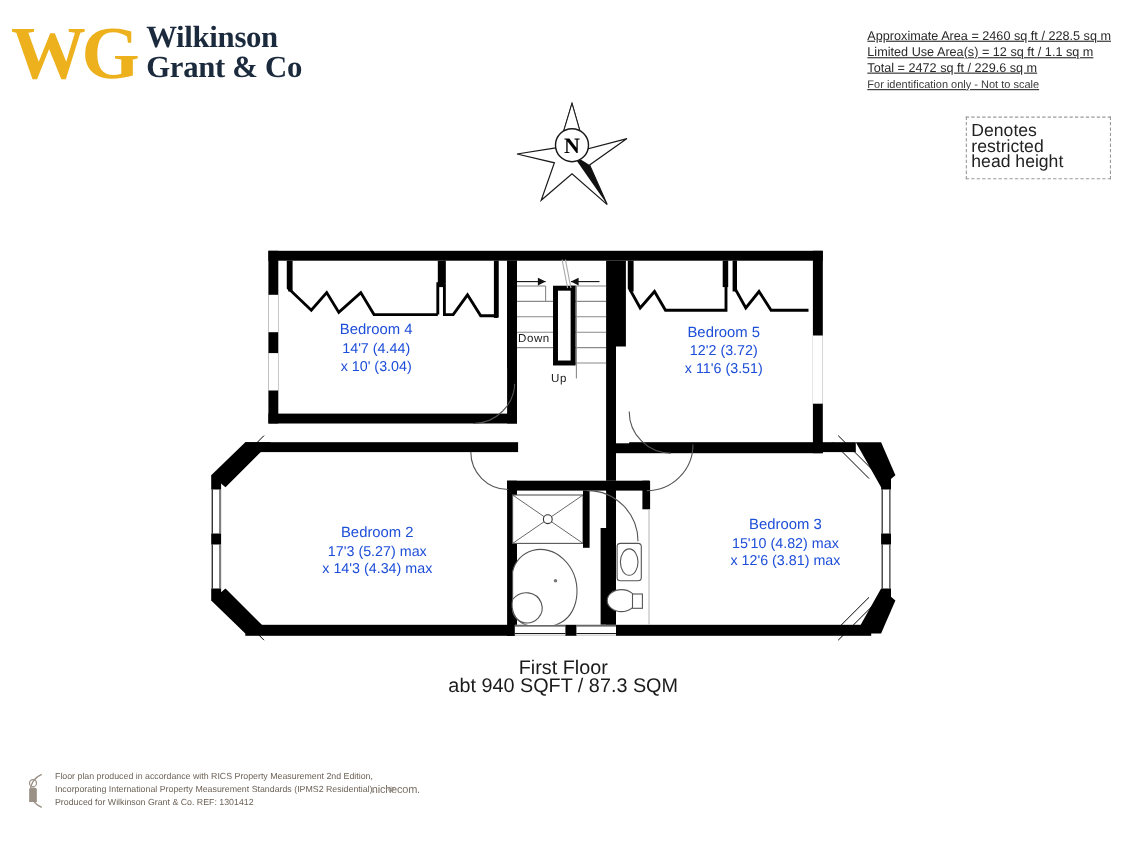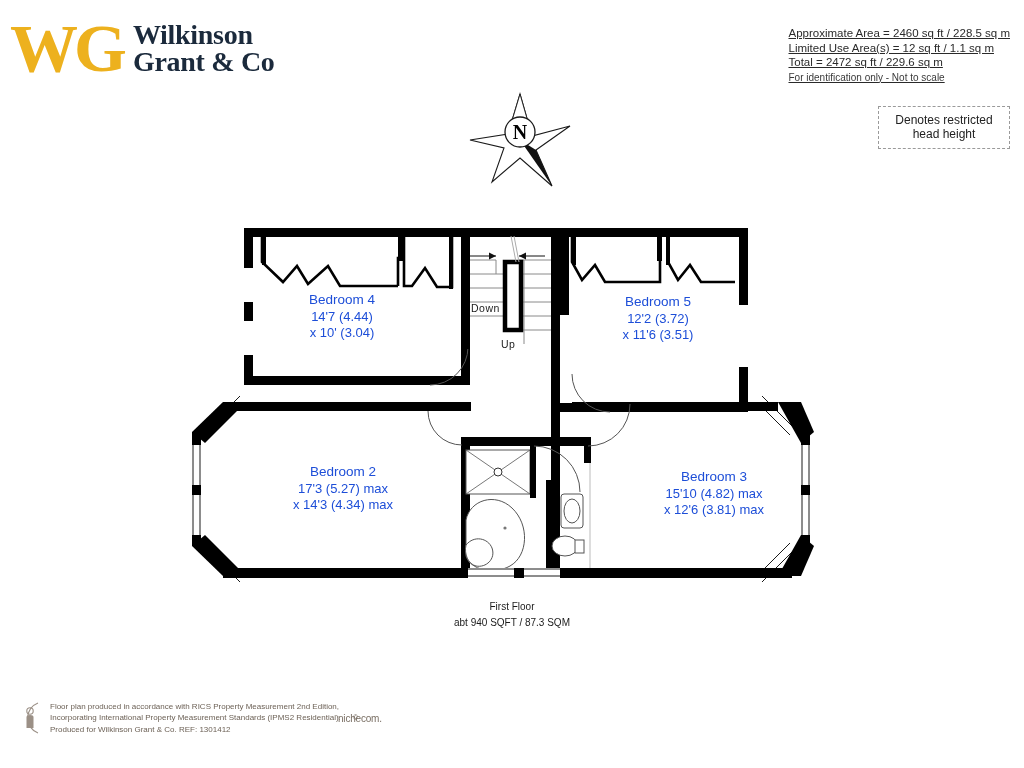--- a/index.html
+++ b/index.html
@@ -60,22 +60,21 @@
   }
 
   
   #head-height-key {
     position: absolute;
     right: 14px;
     top: 106px;
     width: 132px;
     border: 1px dashed #9a9a9a;
     padding: 6px 4px 7px;
-    text-align: center;
-    font-size: 12px;
+    font-size: 16px;
     line-height: 14px;
     color: #222;
     box-sizing: border-box;
   }
 
   
   #compass {
     position: absolute;
     left: 468px;
     top: 92px;
@@ -107,21 +106,21 @@
     font-size: 10.5px;
     color: #1b1b1b;
     letter-spacing: 0.5px;
   }
   #floor-title {
     position: absolute;
     left: 0;
     right: 0;
     top: 599px;
     text-align: center;
-    font-size: 10px;
+    font-size: 18px;
     line-height: 16px;
     color: #1b1b1b;
   }
 
   
   #footer {
     position: absolute;
     left: 18px;
     top: 700px;
     display: flex;
@@ -380,21 +379,21 @@
   <div>14'7 (4.44)</div>
   <div>x 10' (3.04)</div>
 </div>
 
 <div class="room-label" style="left:596px; top:294px; width:124px;">
   <div class="rname">Bedroom 5</div>
   <div>12'2 (3.72)</div>
   <div>x 11'6 (3.51)</div>
 </div>
 
-<div class="room-label" style="left:268px; top:464px; width:150px;">
+<div class="room-label" style="left:268px; top:476px; width:150px;">
   <div class="rname">Bedroom 2</div>
   <div>17'3 (5.27) max</div>
   <div>x 14'3 (4.34) max</div>
 </div>
 
 <div class="room-label" style="left:634px; top:469px; width:160px;">
   <div class="rname">Bedroom 3</div>
   <div>15'10 (4.82) max</div>
   <div>x 12'6 (3.81) max</div>
 </div>

